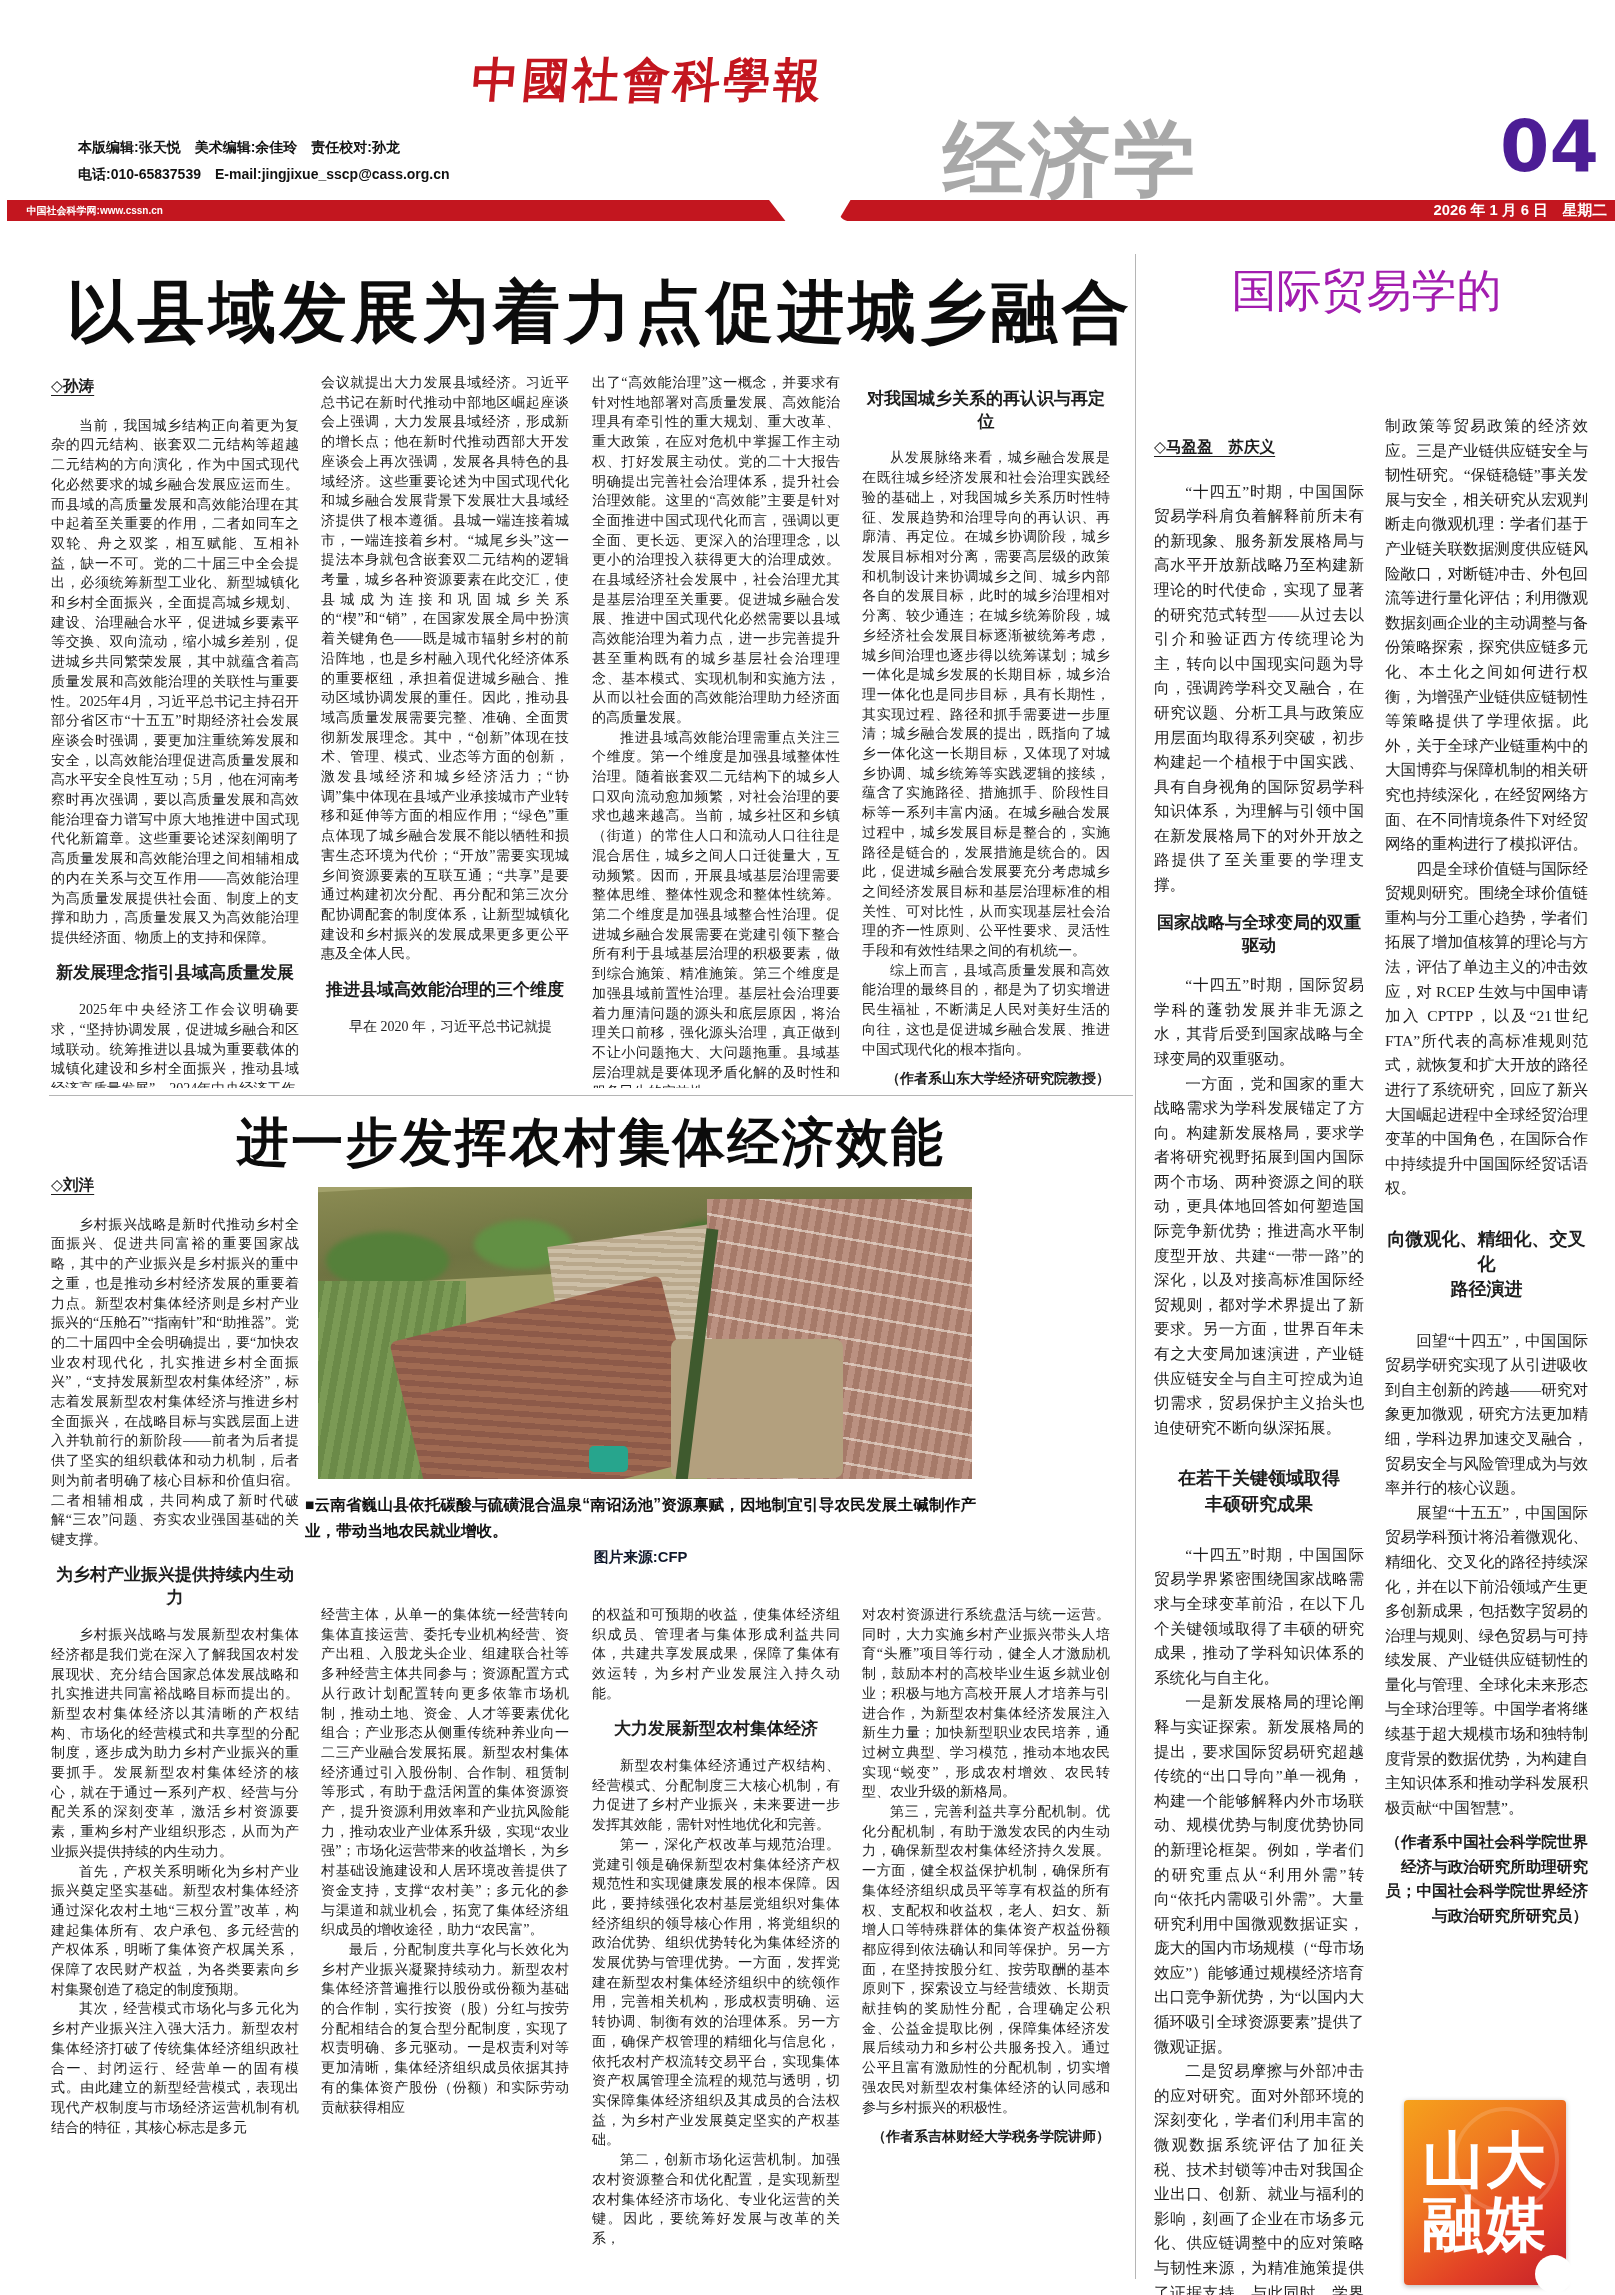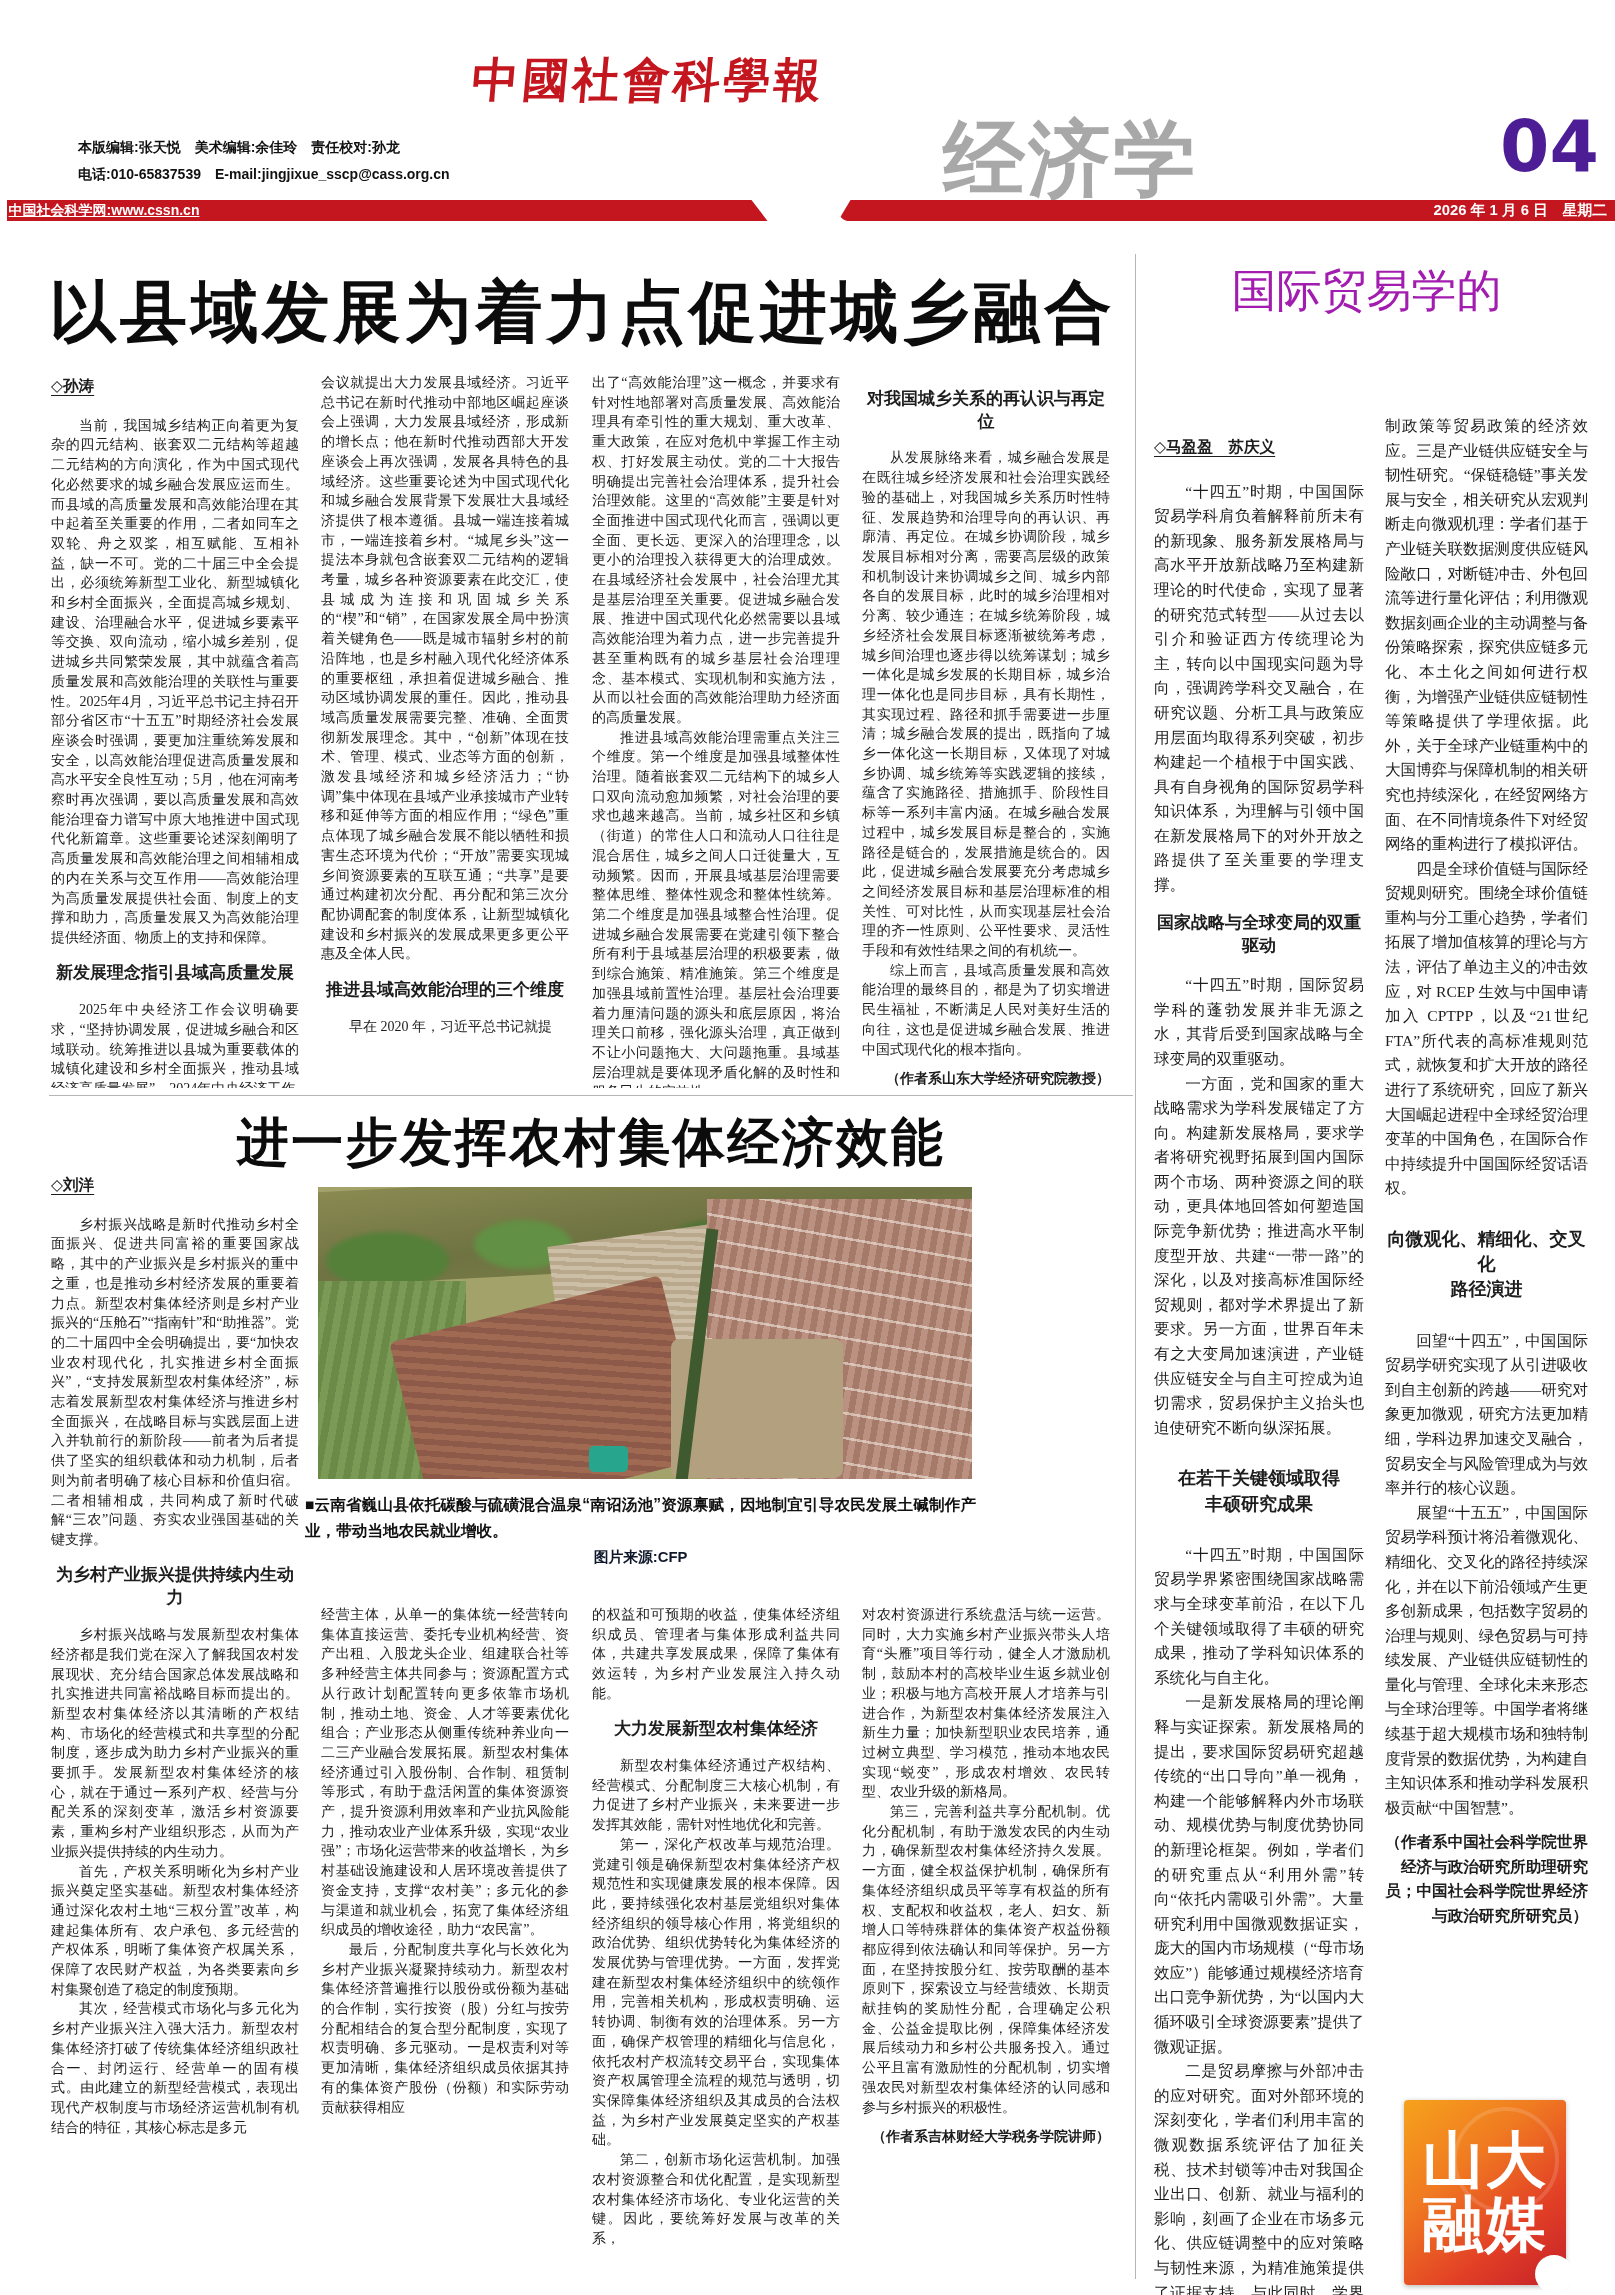--- a/index.html
+++ b/index.html
@@ -9,31 +9,31 @@
   .abs{position:absolute;}
 
   
   .masthead{left:447px;top:49px;width:402px;text-align:center;font-size:47px;font-weight:bold;
             color:#c3161f;letter-spacing:3.3px;transform:skewX(-5deg);font-family:"Liberation Serif",serif;}
   .editors{left:78px;top:139px;font-size:14px;font-weight:bold;color:#111;}
   .contact{left:78px;top:166px;font-size:14px;font-weight:bold;color:#111;}
   .section-title{left:943px;top:105px;font-size:82px;font-weight:700;color:#a8a8a8;letter-spacing:3.3px;}
   .page-num{left:1500px;top:105px;font-size:71px;font-weight:bold;color:#4c1d95;font-family:"DejaVu Sans",sans-serif;}
   .bar{height:21px;background:#c3161f;color:#fff;font-weight:bold;line-height:21px;overflow:hidden;}
-  .bar-left{left:6.6px;top:200px;width:762px;padding-left:2px;font-size:14px;
-            clip-path:polygon(0 0,97.5% 0,99.6% 100%,0 100%);border-top-right-radius:11.5px;text-decoration:underline;}
+  .bar-left{left:6.6px;top:200px;width:762px;padding-left:20px;font-size:10px;
+            clip-path:polygon(0 0,97.5% 0,99.6% 100%,0 100%);border-top-right-radius:11.5px;}
   .bar-right{left:838px;top:200px;width:769px;text-align:right;padding-right:13px;font-size:14.8px;
              clip-path:polygon(1.6% 0,100% 0,100% 100%,0 100%);border-bottom-left-radius:11.5px;}
 
   
   .vrule{left:1135px;top:254px;width:0.8px;height:2025px;background:#b5b5b5;}
   .hrule{left:49px;top:1095px;width:1084px;height:0.8px;background:#b5b5b5;}
 
   
-  .h-county{left:49px;top:267px;width:1084px;text-align:left;font-size:67px;font-weight:900;
+  .h-county{left:49px;top:267px;width:1084px;text-align:right;font-size:67px;font-weight:900;
             letter-spacing:4.1px;color:#0c0c0c;}
   .h-trade{left:1141px;top:264px;width:451px;text-align:center;font-size:45px;font-weight:400;
            line-height:1.22;color:#a21caf;}
   .h-coll{left:49px;top:1108px;width:1084px;text-align:center;font-size:52px;font-weight:900;
           letter-spacing:2.5px;color:#0c0c0c;}
 
   
   .col{position:absolute;overflow:hidden;font-size:14px;line-height:19.7px;text-align:justify;color:#1d1d1d;}
   .col-a1{top:373px;height:715px;width:248px;}
   .c1{left:51px;} .c2{left:321px;} .c3{left:592px;} .c4{left:862px;}

